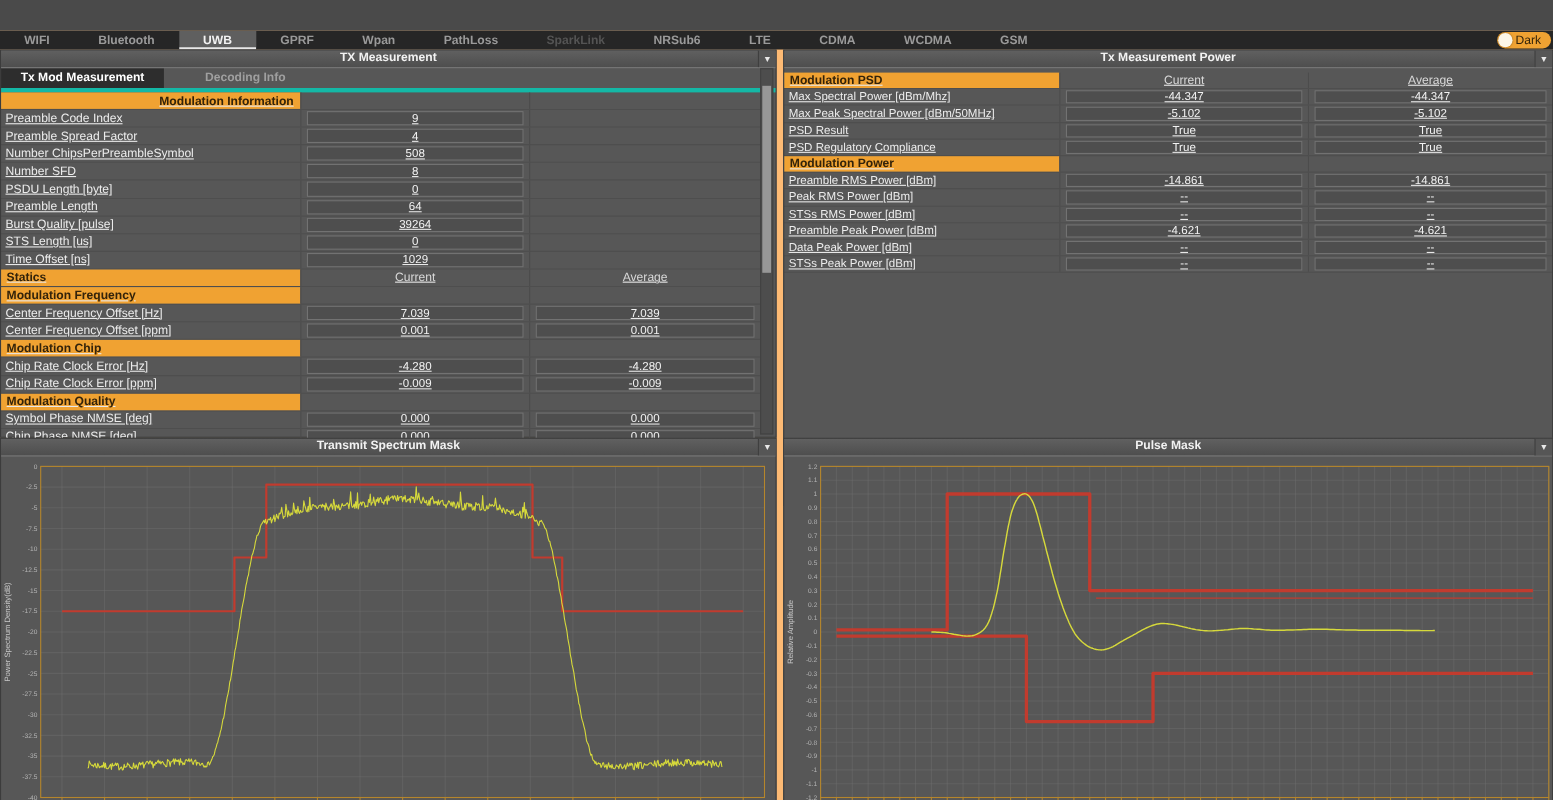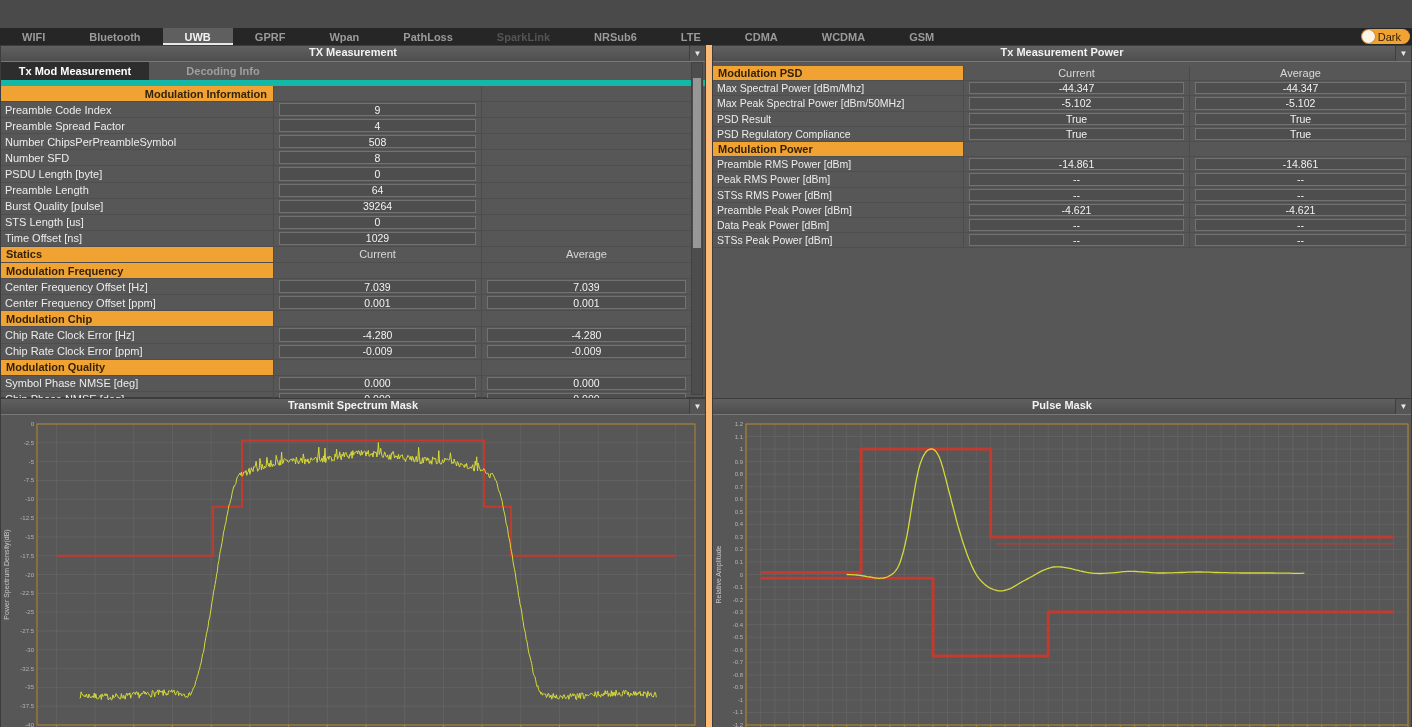--- a/index.html
+++ b/index.html
@@ -22,28 +22,28 @@
   .panel-header{height:15px;background:linear-gradient(#606060,#4e4e4e);border-bottom:1px solid #787878;
                 display:flex;align-items:flex-start;justify-content:center;position:relative;
                 font-size:11px;font-weight:bold;color:#f2f2f2;}
   .dd-btn{position:absolute;right:0;top:0;width:15px;height:15px;border-left:1px solid #3f3f3f;
           display:flex;align-items:center;justify-content:center;font-size:8px;color:#e8e8e8;background:#565656;}
   #leftMeas{left:0;top:17px;width:706px;height:353px;}
   #rightMeas{left:712px;top:17px;width:700px;height:415px;}
   #chartLeftPanel{left:0;top:370px;width:706px;height:357px;}
   #chartRightPanel{left:712px;top:370px;width:700px;height:357px;}
   
-  .subtabs{height:18px;display:flex;border-bottom:6px solid #14b8a6;}
+  .subtabs{height:18px;display:flex;border-bottom:4px solid #14b8a6;}
   .subtab{width:148px;display:flex;align-items:center;justify-content:center;font-size:11px;
           font-weight:bold;color:#9f9f9f;}
   .subtab.selected{background:#2d2d2d;color:#ffffff;}
   
   .mtable{width:690px;}
   .mtable.right{width:698px;margin-top:4px;}
-  .mrow{display:grid;height:15.1px;align-items:center;border-bottom:1px solid rgba(0,0,0,0.10);}
+  .mrow{display:grid;height:15.1px;align-items:center;border-bottom:1px solid rgba(0,0,0,0.10);text-decoration:underline;}
   .mrow.left{grid-template-columns:272px 208px 210px;}
   .mrow.right{grid-template-columns:250px 226px 222px;height:14.2px;}
   .mrow>div{height:100%;display:flex;align-items:center;overflow:hidden;}
   .mrow>div:nth-child(2),.mrow>div:nth-child(3){border-left:1px solid #4c4c4c;justify-content:center;}
   .lbl{padding-left:4px;font-size:11px;color:#ececec;white-space:nowrap;}
   .mrow.right .lbl{font-size:10.5px;}
   .orange{background:#F0A232;color:#33230a;font-weight:bold;font-size:11px;padding-left:5px;}
   .orange.ta-r{justify-content:flex-end;padding-right:6px;padding-left:4px;}
   .colhdr{font-size:11px;color:#d8d8d8;justify-content:center;}
   .vbox{flex:1;margin:1px 5px;height:calc(100% - 4px);border:1px solid #727272;background:#4e4e4e;

